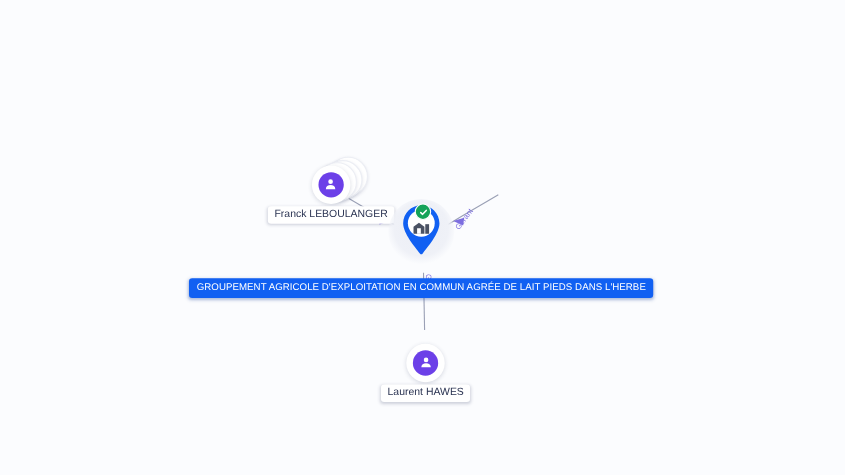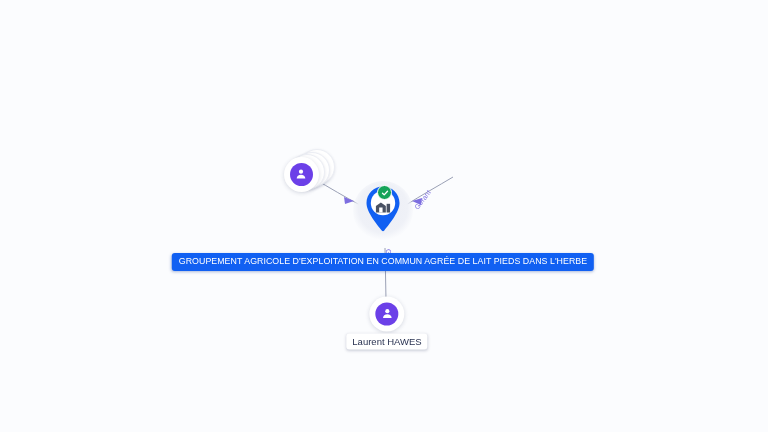--- a/index.html
+++ b/index.html
@@ -206,24 +206,25 @@
       <div class="stack-card s3"></div>
       <div class="person-disc">
         <div class="avatar-circle">
           <svg width="14" height="14" viewBox="0 0 24 24" fill="#ffffff">
             <circle cx="12" cy="8" r="3.6"></circle>
             <path d="M4.6 19.6c0-4.1 3.3-6.4 7.4-6.4s7.4 2.3 7.4 6.4z"></path>
           </svg>
         </div>
       </div>
     </div>
+    <div class="person-label">Franck LEBOULANGER</div>
   </div>
 
 
-  <div class="node" style="left:387px; top:320px;">
+  <div class="node" style="left:387px; top:336px;">
     <div class="person-node-wrap">
       <div class="person-disc">
         <div class="avatar-circle">
           <svg width="14" height="14" viewBox="0 0 24 24" fill="#ffffff">
             <circle cx="12" cy="8" r="3.6"></circle>
             <path d="M4.6 19.6c0-4.1 3.3-6.4 7.4-6.4s7.4 2.3 7.4 6.4z"></path>
           </svg>
         </div>
       </div>
     </div>

